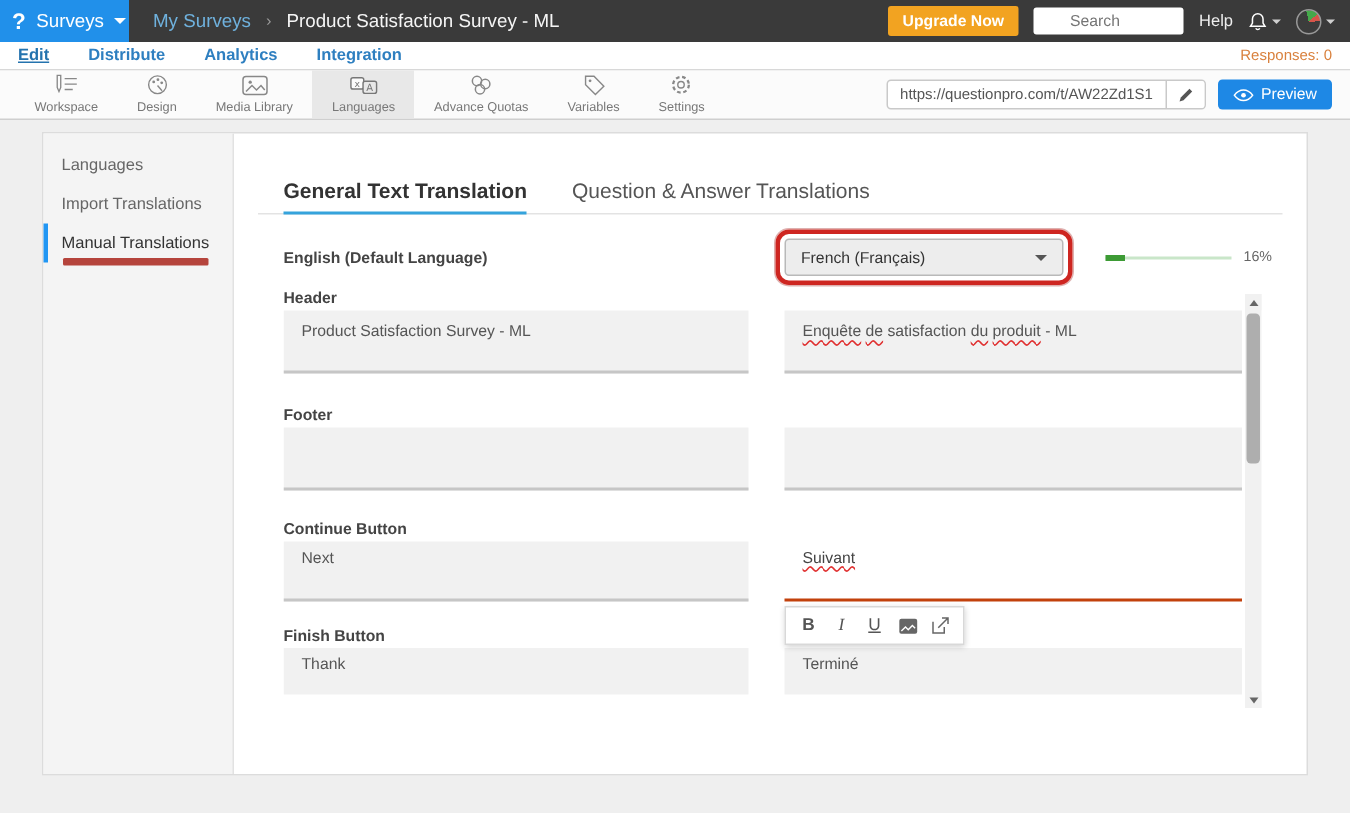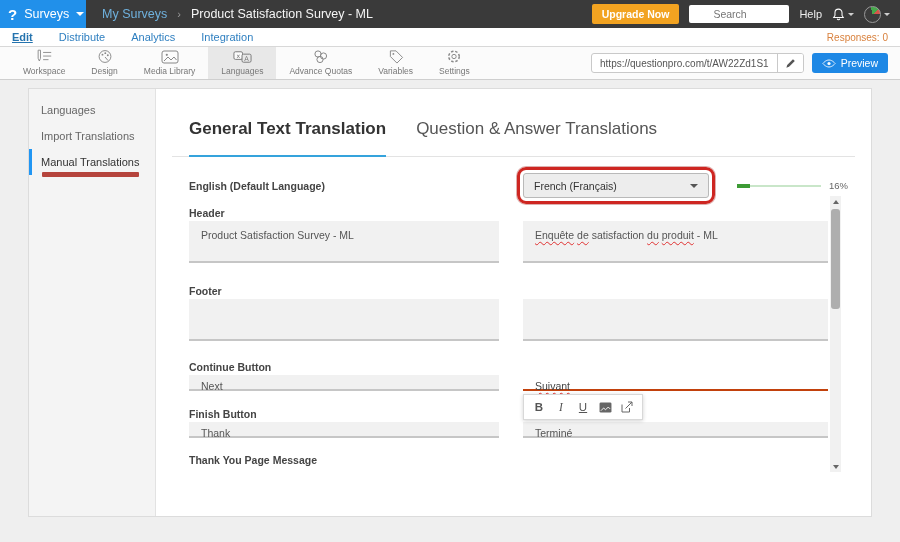--- a/index.html
+++ b/index.html
@@ -21,21 +21,21 @@
   .top-right{margin-left:auto;display:flex;align-items:center;gap:10px;padding-right:10px;}
   .upgrade-btn{background:#f2a321;color:#fff;font-size:10.5px;font-weight:bold;border:none;border-radius:2px;padding:4px 10px;cursor:pointer;}
   .search-box{background:#fff;border-radius:2px;width:100px;height:18px;display:flex;align-items:center;padding:0 20px;gap:4px;}
   .search-box input{border:none;outline:none;width:70px;font-size:10.5px;color:#555;background:transparent;}
   .help{font-size:11px;color:#eee;cursor:pointer;}
   .iconbtn{display:flex;align-items:center;gap:3px;cursor:pointer;}
   .avatar{width:17px;height:17px;border-radius:50%;border:1.5px solid #9a9a9a;background:conic-gradient(from 210deg,#3c3c3c 0 38%,#45a84b 38% 55%,#d6554a 55% 66%,#3c3c3c 66%);}
 
   
   .navbar{height:19px;background:#ffffff;border-bottom:1px solid #d8d8d8;display:flex;align-items:center;padding:0 12px;gap:26px;}
-  .nav-item{font-size:11px;color:#2e7fc0;cursor:pointer;}
+  .nav-item{font-size:11px;color:#2e7fc0;cursor:pointer;font-weight:bold;}
   .nav-item.active{color:#2473ae;text-decoration:underline;font-weight:bold;}
   .responses{margin-left:auto;font-size:10px;color:#d9813d;}
 
   
   .ribbon{height:33px;background:#fbfbfb;border-bottom:1px solid #cfcfcf;display:flex;align-items:stretch;padding-left:10px;}
   .rib-item{display:flex;flex-direction:column;align-items:center;justify-content:center;padding:2px 13px 3px;cursor:pointer;}
   .rib-item.active{background:#e8e8e8;}
   .rib-item svg{display:block;}
   .rib-label{font-size:8.5px;color:#777;margin-top:2px;white-space:nowrap;}
   .rib-right{margin-left:auto;display:flex;align-items:center;gap:8px;padding-right:12px;}
@@ -46,21 +46,21 @@
 
   
   .card{position:absolute;left:28px;top:88px;width:844px;height:429px;background:#fff;border:1px solid #dcdcdc;display:flex;}
   .side{width:127px;background:#f4f4f4;border-right:1px solid #e2e2e2;padding-top:8px;}
   .side-item{padding:7px 12px;font-size:11px;color:#666;cursor:pointer;position:relative;}
   .side-item.active{color:#333;border-left:3px solid #2196f3;padding-left:9px;}
   .red-underline{position:absolute;left:10px;right:16px;bottom:-2px;height:5px;background:#b5443c;border-radius:1px;}
 
   .mainarea{flex:1;position:relative;}
   .tabs{margin:30px 16px 0 16px;border-bottom:1px solid #e3e3e3;display:flex;gap:30px;padding-left:17px;}
-  .tab{font-size:17px;color:#555;padding-bottom:16px;cursor:pointer;}
+  .tab{font-size:14px;color:#555;padding-bottom:6px;cursor:pointer;}
   .tab.active{color:#333;font-weight:bold;border-bottom:2px solid #35a3dc;margin-bottom:-1px;}
 
   .lang-row{margin:16px 0 0 33px;display:flex;align-items:center;}
   .lang-label{width:334px;font-size:10.5px;font-weight:bold;color:#444;}
   .dd-wrap{position:relative;}
   .dropdown{width:186px;height:25px;background:#ededed;border:1px solid #b9b9b9;border-radius:3px;display:flex;align-items:center;justify-content:space-between;padding:0 10px;cursor:pointer;}
   .dd-text{font-size:10.5px;color:#333;}
   .dd-caret{width:0;height:0;border-left:4px solid transparent;border-right:4px solid transparent;border-top:4px solid #555;}
   .annotation-ring{position:absolute;left:-6px;top:-6px;right:-6px;bottom:-6px;border:3px solid #ce2621;border-radius:9px;pointer-events:none;box-shadow:0 0 0 1px rgba(160,30,25,.35);}
   .progress-wrap{display:flex;align-items:center;margin-left:28px;}
@@ -68,21 +68,21 @@
   .progress-fill{position:absolute;left:0;top:-1px;height:4px;background:#3d9b35;}
   .progress-label{font-size:9.5px;color:#666;margin-left:8px;}
 
   .fields-viewport{margin:0 0 0 33px;width:639px;height:273px;overflow:hidden;margin-top:6px;}
   .frow{margin-top:3px;}
   .frow.m22{margin-top:22px;} .frow.m20{margin-top:20px;} .frow.m17{margin-top:17px;} .frow.m16{margin-top:16px;}
   .flabel{font-size:10.5px;font-weight:bold;color:#444;height:13px;line-height:13px;}
   .fgrid{display:grid;grid-template-columns:310px 305px;column-gap:24px;margin-top:1px;}
   .fcell{background:#f1f1f1;border-bottom:2px solid #c6c6c6;font-size:10.5px;color:#555;}
   .fcell.area{height:42px;padding:8px 12px;}
-  .fcell.line{height:16px;line-height:22px;padding:0 12px;}
+  .fcell.line{height:40px;line-height:22px;padding:0 12px;}
   .fcell.focused{background:#fff;border-bottom:2px solid #c2410c;color:#444;}
   .fr-wrap{position:relative;}
   .squiggle{text-decoration:underline;text-decoration-style:wavy;text-decoration-color:#e03131;text-decoration-thickness:1px;text-underline-offset:2px;}
   .fmt-toolbar{position:absolute;top:calc(100% + 3px);left:0;background:#fff;border:1px solid #d8d8d8;box-shadow:0 1px 4px rgba(0,0,0,.18);display:flex;align-items:center;gap:4px;padding:4px 6px;z-index:5;}
   .fmt-btn{width:18px;height:16px;display:flex;align-items:center;justify-content:center;font-size:11.5px;color:#555;cursor:pointer;background:none;border:none;}
   .fmt-btn.b{font-weight:bold;}
   .fmt-btn.i{font-style:italic;font-family:"Liberation Serif",serif;}
   .fmt-btn.u{text-decoration:underline;}
 
   

